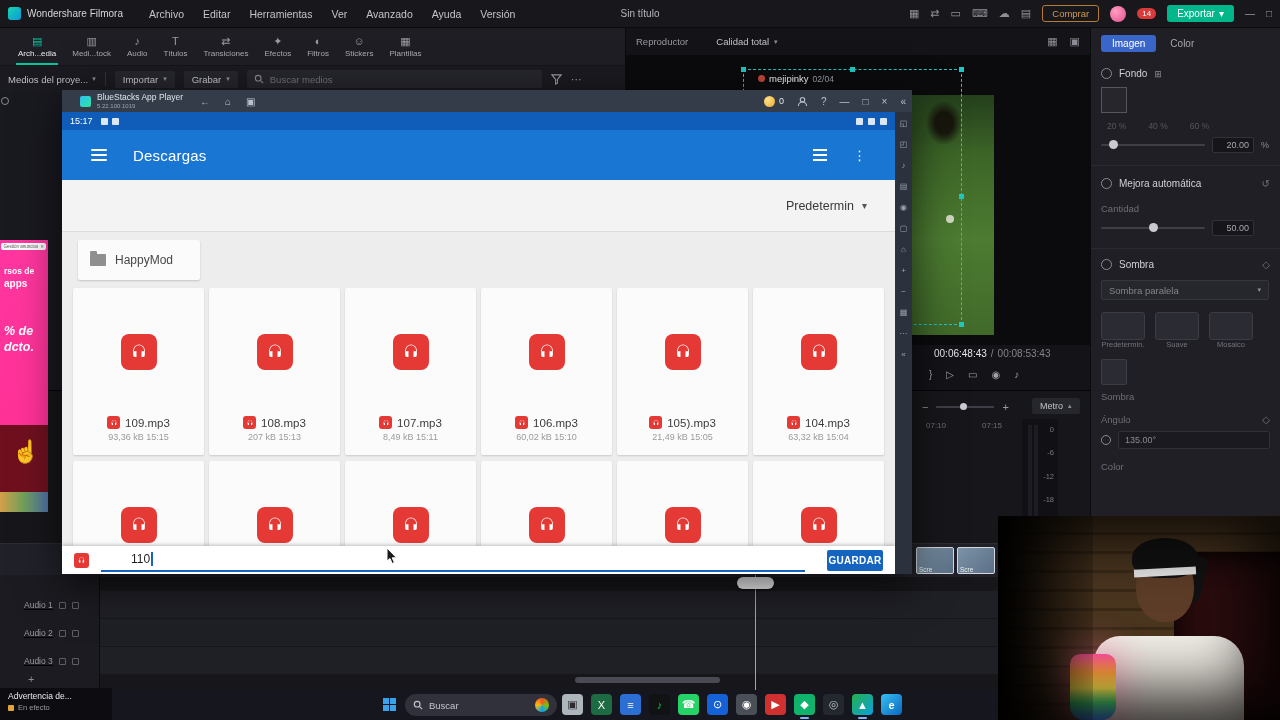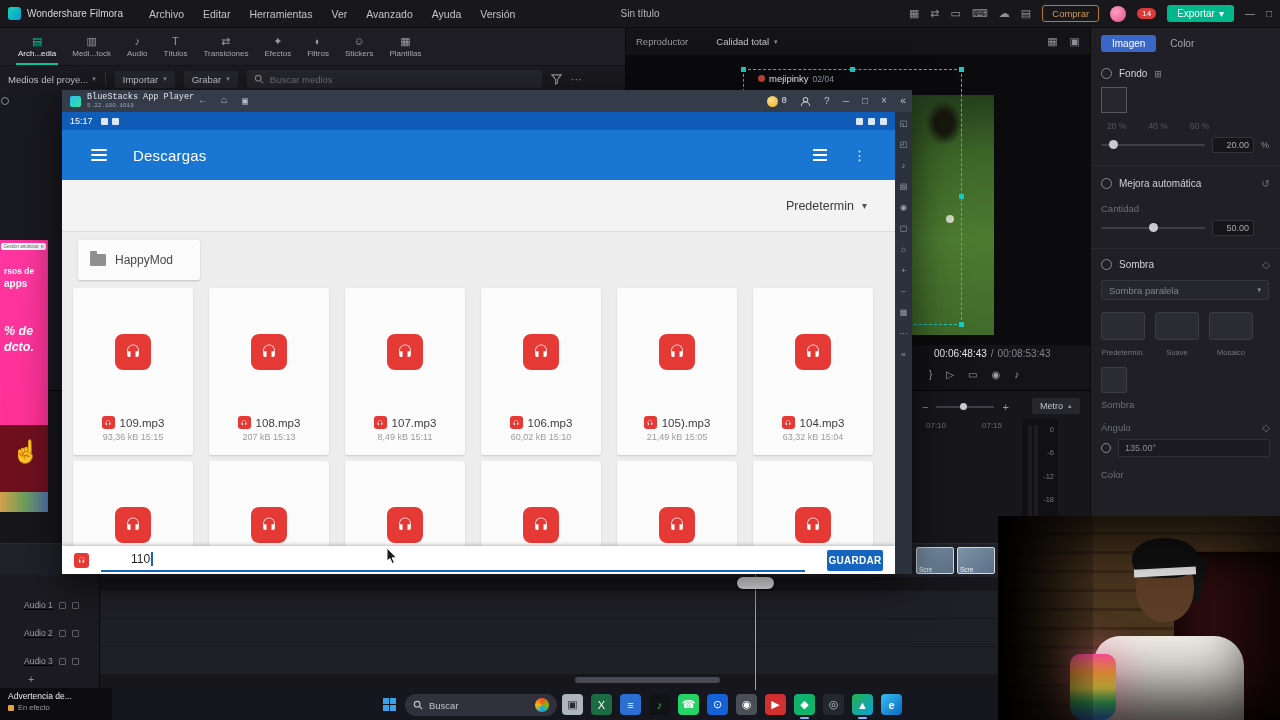--- a/index.html
+++ b/index.html
@@ -80,21 +80,21 @@
 .thumbbox{width:26px;height:26px;border:1px solid #565660;margin:8px 0 0 10px;background:#26262c;}
 .ticks{display:flex;gap:22px;padding-left:16px;margin-top:8px;font-size:8.5px;color:#56565e;}
 .slider{position:relative;width:104px;height:2px;background:#3e3e46;border-radius:1px;flex:none;}
 .sl-thumb{position:absolute;top:-4px;width:9px;height:9px;border-radius:50%;background:#c9c9cf;}
 .valbox{width:42px;height:16px;background:#15151a;border:1px solid #32323a;border-radius:2px;color:#a8a8b0;font-size:9px;display:flex;align-items:center;justify-content:flex-end;padding-right:4px;flex:none;}
 .unit{color:#8d8d95;font-size:9px;}
 .pdiv{height:1px;background:#2a2a30;margin:12px 0 0 0;}
 .pselect{width:168px;height:20px;margin:10px 0 0 10px;background:#26262d;border:1px solid #36363e;border-radius:2px;display:flex;align-items:center;justify-content:space-between;padding:0 7px;font-size:9.5px;color:#84848c;}
 .presets{display:flex;gap:10px;padding-left:10px;margin-top:12px;}
 .preset-box{width:44px;height:28px;background:#2b2b33;border:1px solid #3c3c44;border-radius:3px;}
-.preset-lbls{display:flex;gap:10px;padding-left:10px;margin-top:8px;}
+.preset-lbls{display:flex;gap:10px;padding-left:10px;margin-top:0;}
 .preset-lbl{width:44px;text-align:center;font-size:7.5px;color:#74747c;white-space:nowrap;overflow:hidden;}
 .smallbox{width:26px;height:26px;background:#2b2b33;border:1px solid #3c3c44;margin:10px 0 0 10px;border-radius:2px;}
 .anglebox{flex:1;height:18px;background:#1a1a20;border:1px solid #303038;border-radius:2px;color:#8a8a92;font-size:9px;display:flex;align-items:center;padding-left:6px;}
 .mt10{margin-top:10px;}.mt12{margin-top:12px;}.mt14{margin-top:14px;}.mt6{margin-top:6px;}
 
 .timeline{position:absolute;left:0;top:390px;width:1090px;height:300px;background:#17171b;border-top:1px solid #050507;z-index:3;}
 .tl-zoom{position:absolute;left:922px;top:10px;display:flex;align-items:center;gap:8px;color:#9a9aa2;font-size:11px;}
 .tl-zoom-track{width:58px;height:2px;background:#3e3e46;position:relative;}
 .tl-zoom-dot{position:absolute;left:40%;top:-3px;width:7px;height:7px;border-radius:50%;background:#c9c9cf;}
 .metro{position:absolute;left:1032px;top:7px;display:flex;gap:5px;align-items:center;background:#26262d;border-radius:2px;padding:3px 8px;font-size:9px;color:#c2c2c8;}
@@ -126,21 +126,21 @@
 .ad-txt{position:absolute;left:4px;color:#fff;font-weight:700;white-space:nowrap;}
 .ad-l1{top:26px;font-size:8.5px;}
 .ad-l2{top:38px;font-size:10px;font-weight:800;}
 .ad-l3{top:84px;font-size:12.5px;font-style:italic;font-weight:800;}
 .ad-l4{top:100px;font-size:12.5px;font-style:italic;font-weight:800;}
 .ad-bottom{position:absolute;left:0;top:185px;width:48px;height:87px;background:#70101f;}
 .ad-hand{position:absolute;left:12px;top:14px;font-size:22px;color:#fff;}
 .ad-photo{position:absolute;bottom:0;left:0;width:48px;height:20px;background:linear-gradient(90deg,#e0b050,#70b060,#5080c0);opacity:.9;}
 
 .bs-window{position:absolute;left:62px;top:90px;width:850px;height:484px;z-index:30;box-shadow:0 10px 40px rgba(0,0,0,.65);}
-.bs-title{height:22px;background:#343c49;display:flex;align-items:center;padding:0 8px;position:relative;font-family:Liberation Mono, monospace;}
+.bs-title{height:22px;background:#343c49;display:flex;align-items:center;padding:0 18px;position:relative;}
 .bs-logo{width:11px;height:11px;border-radius:2px;background:linear-gradient(135deg,#2fc0f0,#2ee6a0);flex:none;}
 .bs-tt{margin-left:6px;display:flex;flex-direction:column;line-height:1;}
 .bs-title-text{font-size:8.5px;color:#dfe4ea;}
 .bs-ver{font-size:6px;color:#9aa3af;margin-top:1px;}
 .bs-nav{position:absolute;left:138px;display:flex;gap:15px;color:#b8c0ca;font-size:10px;}
 .bs-right{position:absolute;right:6px;display:flex;align-items:center;gap:13px;color:#b8c0ca;font-size:10px;}
 .coin{display:flex;align-items:center;gap:4px;}
 .coin-ico{width:11px;height:11px;border-radius:50%;background:radial-gradient(circle at 35% 35%,#ffe28a,#e8a92c);}
 .coin-num{font-size:9px;color:#dfe4ea;}
 .bs-screen{position:absolute;left:0;top:22px;width:833px;height:462px;background:#ededed;overflow:hidden;}
@@ -158,21 +158,21 @@
 .listico i{height:2px;background:#fff;display:block;}
 .dots3{color:#fff;font-size:13px;}
 .a-sort{height:52px;background:#f3f3f3;border-bottom:1px solid #dcdcdc;display:flex;align-items:center;justify-content:flex-end;padding-right:28px;gap:8px;}
 .sort-lbl{font-size:12.5px;color:#3a3a3a;font-weight:500;}
 .sort-caret{font-size:10px;color:#555;}
 .a-content{position:absolute;left:0;top:120px;width:833px;height:314px;background:#ededed;overflow:hidden;}
 .folder-chip{position:absolute;left:16px;top:8px;width:122px;height:40px;background:#fbfbfb;border-radius:2px;box-shadow:0 1px 2px rgba(0,0,0,.18);display:flex;align-items:center;gap:9px;padding-left:12px;}
 .folder-ico{width:16px;height:12px;background:#8f8f8f;border-radius:1px;position:relative;flex:none;}
 .folder-ico::before{content:"";position:absolute;top:-3px;left:0;width:7px;height:3px;background:#8f8f8f;border-radius:1px 1px 0 0;}
 .f-label{font-size:12px;color:#474747;}
-.tile{position:absolute;width:120px;height:167px;background:#fbfbfb;box-shadow:0 1px 2px rgba(0,0,0,.15);border-radius:2px;display:flex;flex-direction:column;align-items:center;}
+.tile{position:absolute;width:131px;height:167px;background:#fbfbfb;box-shadow:0 1px 2px rgba(0,0,0,.15);border-radius:2px;display:flex;flex-direction:column;align-items:center;}
 .r1{top:56px;}.r2{top:229px;}
 .c1{left:11px;}.c2{left:147px;}.c3{left:283px;}.c4{left:419px;}.c5{left:555px;}.c6{left:691px;}
 .tile-big{margin-top:46px;width:36px;height:36px;background:#e53935;border-radius:8px;display:flex;align-items:center;justify-content:center;flex:none;}
 .tile-cap{margin-top:46px;display:flex;align-items:center;gap:5px;}
 .tile-mini{width:13px;height:13px;background:#e53935;border-radius:3px;display:flex;align-items:center;justify-content:center;flex:none;}
 .tile-name{font-size:11.5px;color:#3c3c3c;}
 .tile-meta{margin-top:3px;font-size:9px;color:#9b9b9b;}
 .rename{position:absolute;left:0;top:434px;width:833px;height:28px;background:#fff;box-shadow:0 -1px 4px rgba(0,0,0,.25);display:flex;align-items:center;padding:0 12px;gap:12px;}
 .rn-ico{width:15px;height:15px;background:#e53935;border-radius:3px;display:flex;align-items:center;justify-content:center;flex:none;}
 .rn-field{flex:1;height:24px;border-bottom:2px solid #1565c0;display:flex;align-items:center;padding-left:30px;gap:1px;margin-right:10px;}

